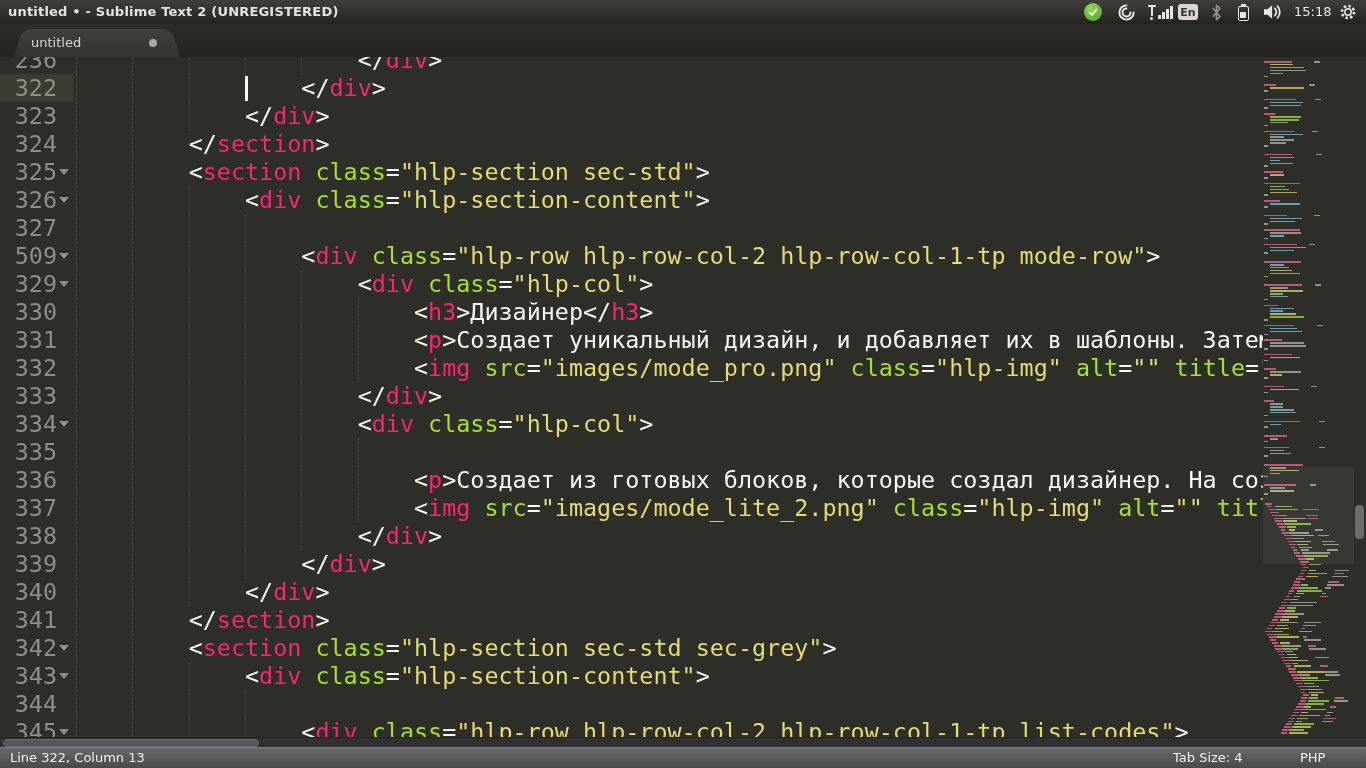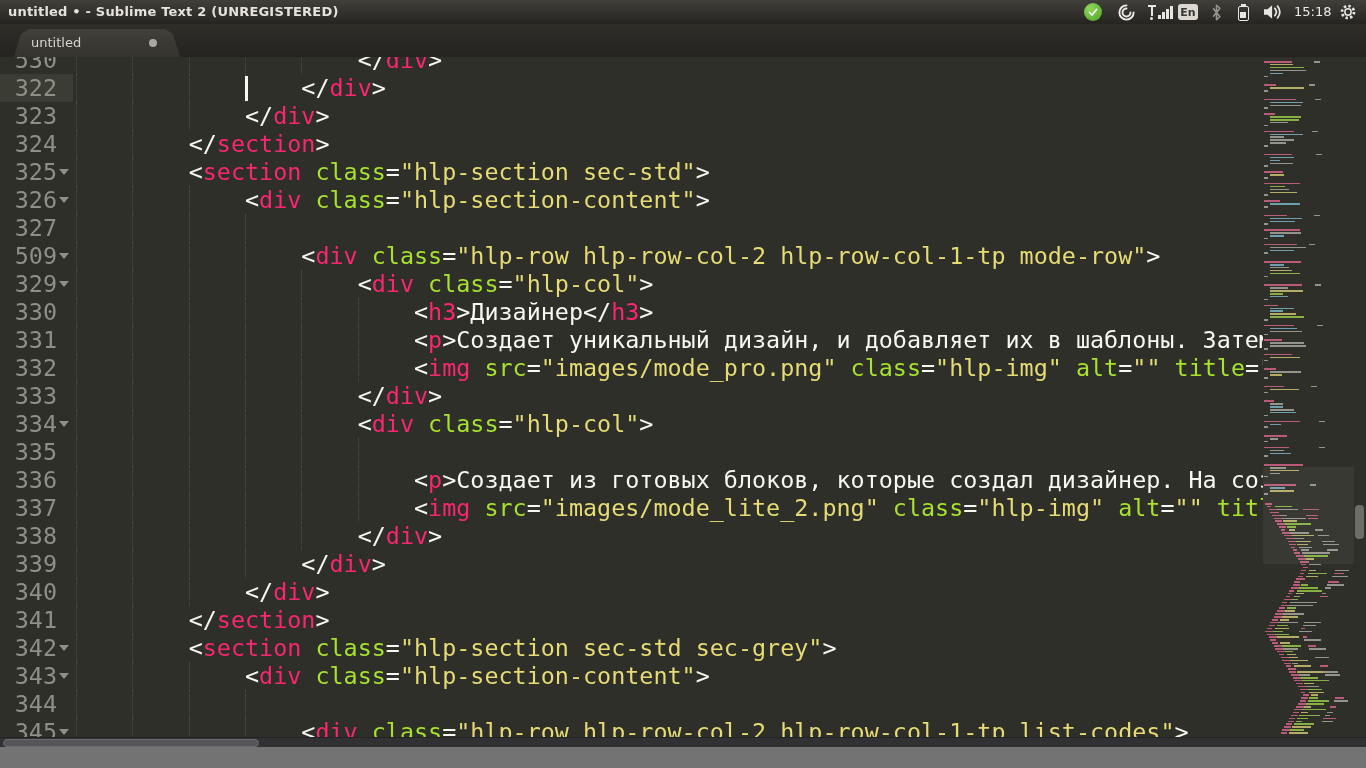--- a/index.html
+++ b/index.html
@@ -1,16 +1,16 @@
 <!DOCTYPE html>
 <html><head>
 <meta charset="utf-8">
 <style>
   html,body{margin:0;padding:0;background:#000;}
-  #screen{position:relative;width:1366px;height:768px;overflow:hidden;background:#737373;
+  #screen{position:relative;width:1366px;height:768px;overflow:hidden;background:#fca5a5;
           font-family:"DejaVu Sans",sans-serif;-webkit-font-smoothing:antialiased;}
   
   .panel{position:absolute;left:0;top:0;width:1366px;height:24px;
          background:linear-gradient(#413f3a,#262420);border-bottom:1px solid #151411;}
   .panel-title{position:absolute;left:8px;top:4px;font-size:13px;font-weight:bold;color:#e6e2dc;letter-spacing:.2px;}
   .tray-ic{position:absolute;top:0;height:24px;display:flex;align-items:center;justify-content:center;}
   .clock{position:absolute;left:1294px;top:4px;font-size:13px;color:#eceae6;}
   .en-box{width:20px;height:16px;background:#dcd8d1;border-radius:3px;color:#35342f;
           font-size:11px;font-weight:bold;display:flex;align-items:center;justify-content:center;}
   .sig-bars{display:flex;align-items:flex-end;gap:1px;}
@@ -134,21 +134,21 @@
 
   <div class="editor">
     <div class="code-clip">
       <div id="lines">
           <div class="line-row" style="top: -11px;">
             <div class="guide" style="left: 76px;"></div>
             <div class="guide" style="left: 132.35px;"></div>
             <div class="guide" style="left: 188.7px;"></div>
             <div class="guide" style="left: 245.05px;"></div>
             <div class="guide" style="left: 301.4px;"></div>
-            <div class="lnum">530</div>
+            <div class="lnum">236</div>
             <div class="code"><span>                    </span><span class="tk-w">&lt;/</span><span class="tk-t">div</span><span class="tk-w">&gt;</span></div>
           </div>
           <div class="line-row" style="top: 17px;">
             <div class="cur-line-gutter"></div>
             <div class="guide" style="left: 76px;"></div>
             <div class="guide" style="left: 132.35px;"></div>
             <div class="guide" style="left: 188.7px;"></div>
             <div class="guide" style="left: 245.05px;"></div>
             <div class="lnum">322</div>
             <div class="code"><span>                </span><span class="tk-w">&lt;/</span><span class="tk-t">div</span><span class="tk-w">&gt;</span></div>
@@ -665,14 +665,19 @@
         <div style="position: absolute; left: 25.5px; top: 675.1px; width: 19.4px; height: 1.6px; background: rgb(179, 171, 102);"></div>
         <div style="position: absolute; left: 0px; top: 410px; width: 100%; height: 97px; background: rgba(255, 255, 255, 0.05);"></div>
       </div>
     <div class="vthumb"></div>
   </div>
 
   <div class="hscroll">
     <div class="hthumb"></div>
   </div>
 
+  <div class="statusbar">
+    <span class="sb-left">Line 322, Column 13</span>
+    <span class="sb-tabsize">Tab Size: 4</span>
+    <span class="sb-syntax">PHP</span>
+  </div>
 
 </div>
 
 </body></html>

